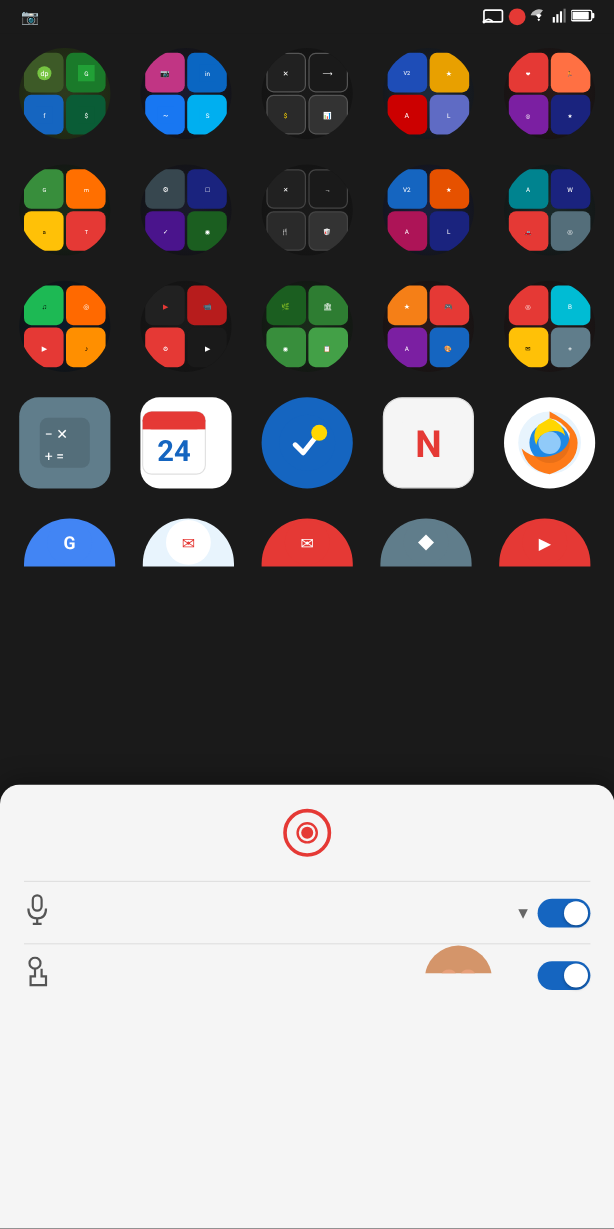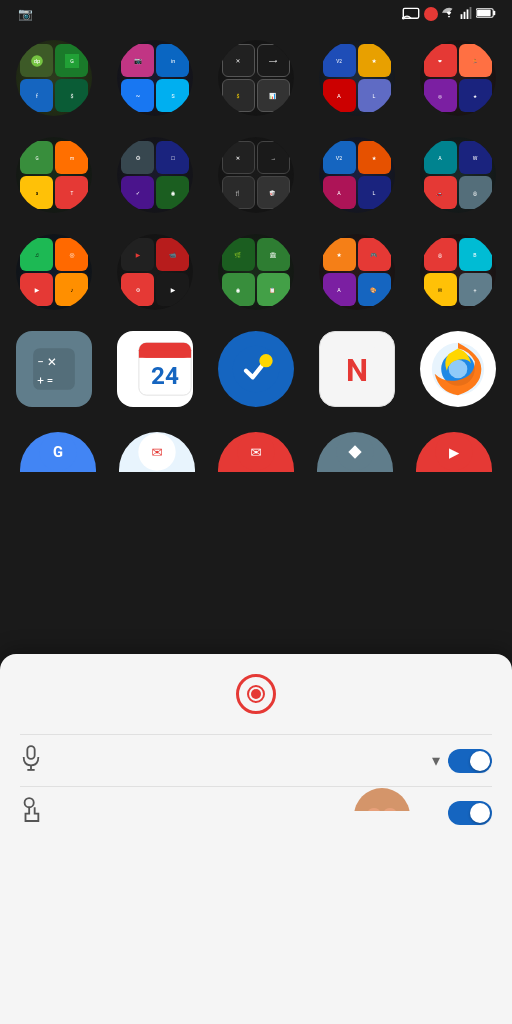--- a/index.html
+++ b/index.html
@@ -675,21 +675,21 @@
       <svg width="50" height="50" viewBox="0 0 60 60">
         <rect x="5" y="5" width="50" height="50" rx="8" fill="#546e7a"></rect>
         <text x="10" y="26" font-size="14" fill="white">−  ✕</text>
         <text x="10" y="48" font-size="14" fill="white">+  =</text>
       </svg>
     </div>
     <span class="app-label"></span>
   </div>
 
   <div class="app-item">
-    <div style="width:76px; height:76px; border-radius:16px; background:#fff; display:flex; align-items:center; justify-content:flex-end; overflow:hidden;">
+    <div style="width:76px; height:76px; border-radius:16px; background:#fff; display:flex; align-items:center; justify-content:flex-start; overflow:hidden;">
       <svg width="56" height="56" viewBox="0 0 60 60">
         <rect x="2" y="2" width="56" height="56" rx="8" fill="white" stroke="#e0e0e0"></rect>
         <rect x="2" y="2" width="56" height="16" rx="8" fill="#e53935"></rect>
         <rect x="2" y="10" width="56" height="8" fill="#e53935"></rect>
         <text x="30" y="46" text-anchor="middle" font-size="26" fill="#1565c0" font-weight="bold">24</text>
       </svg>
     </div>
     <span class="app-label"></span>
   </div>
 

